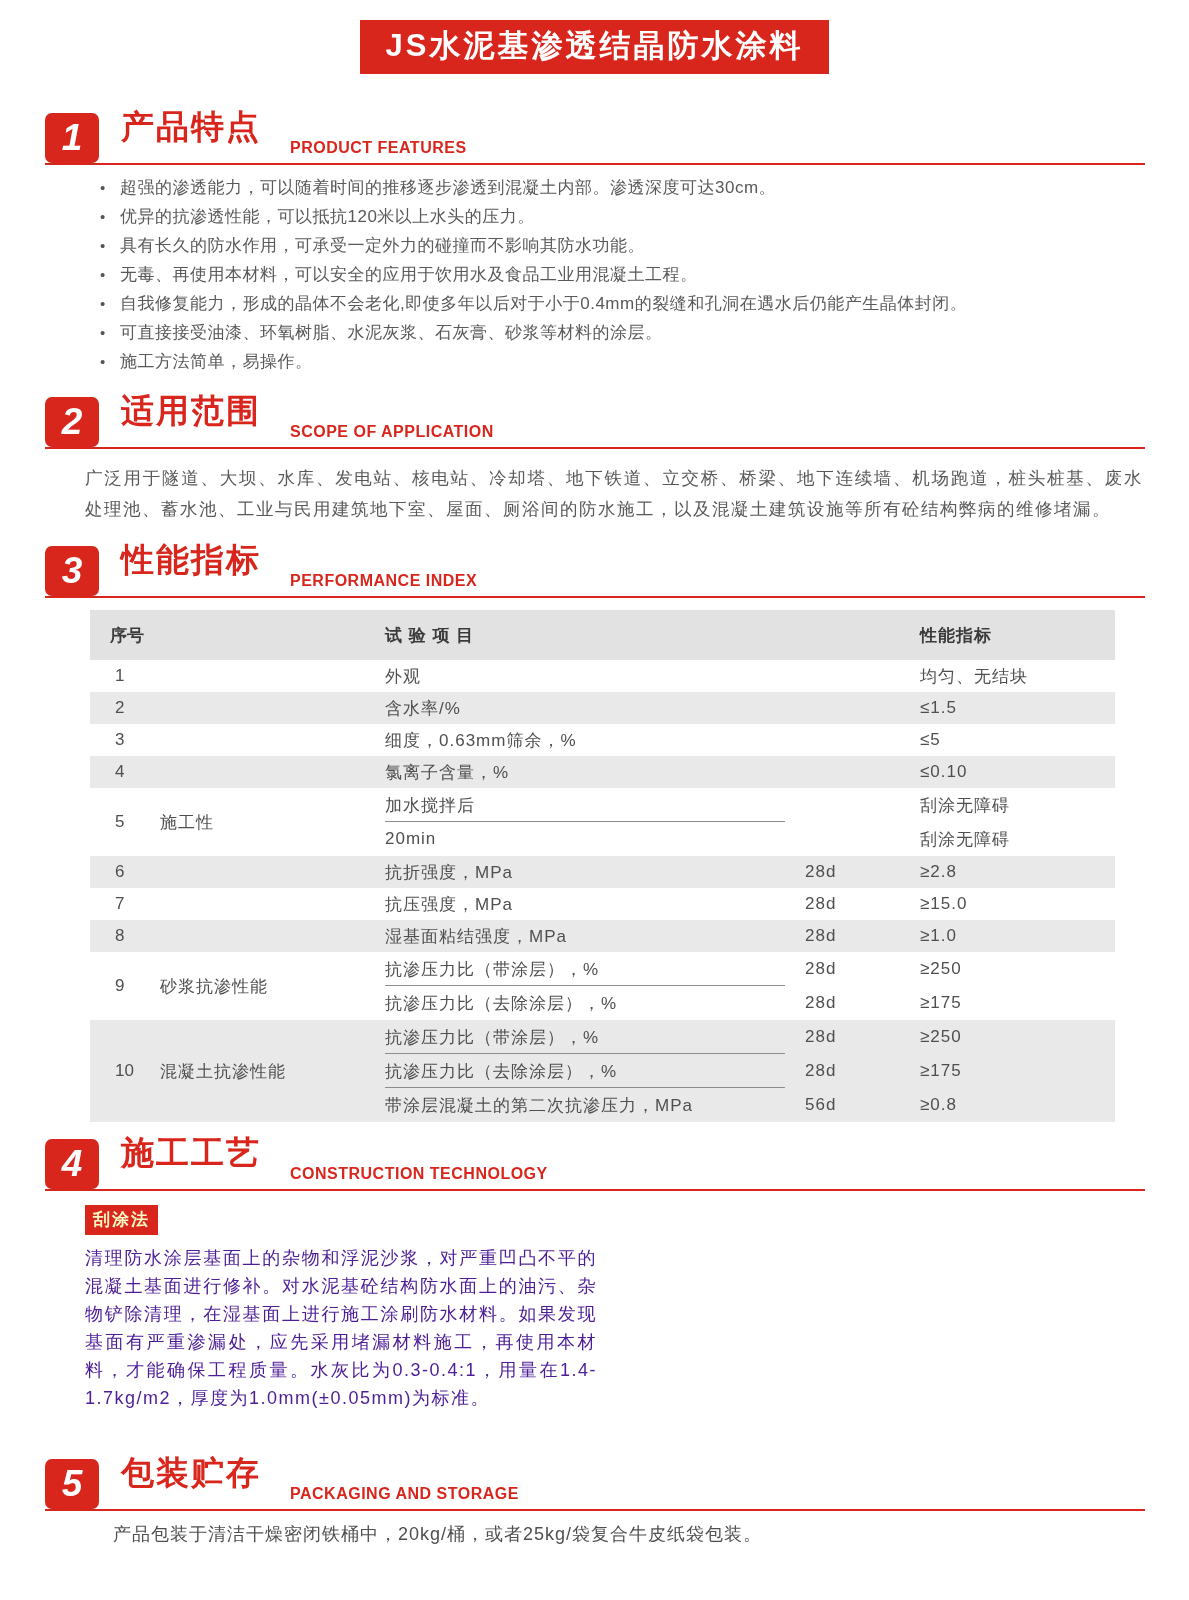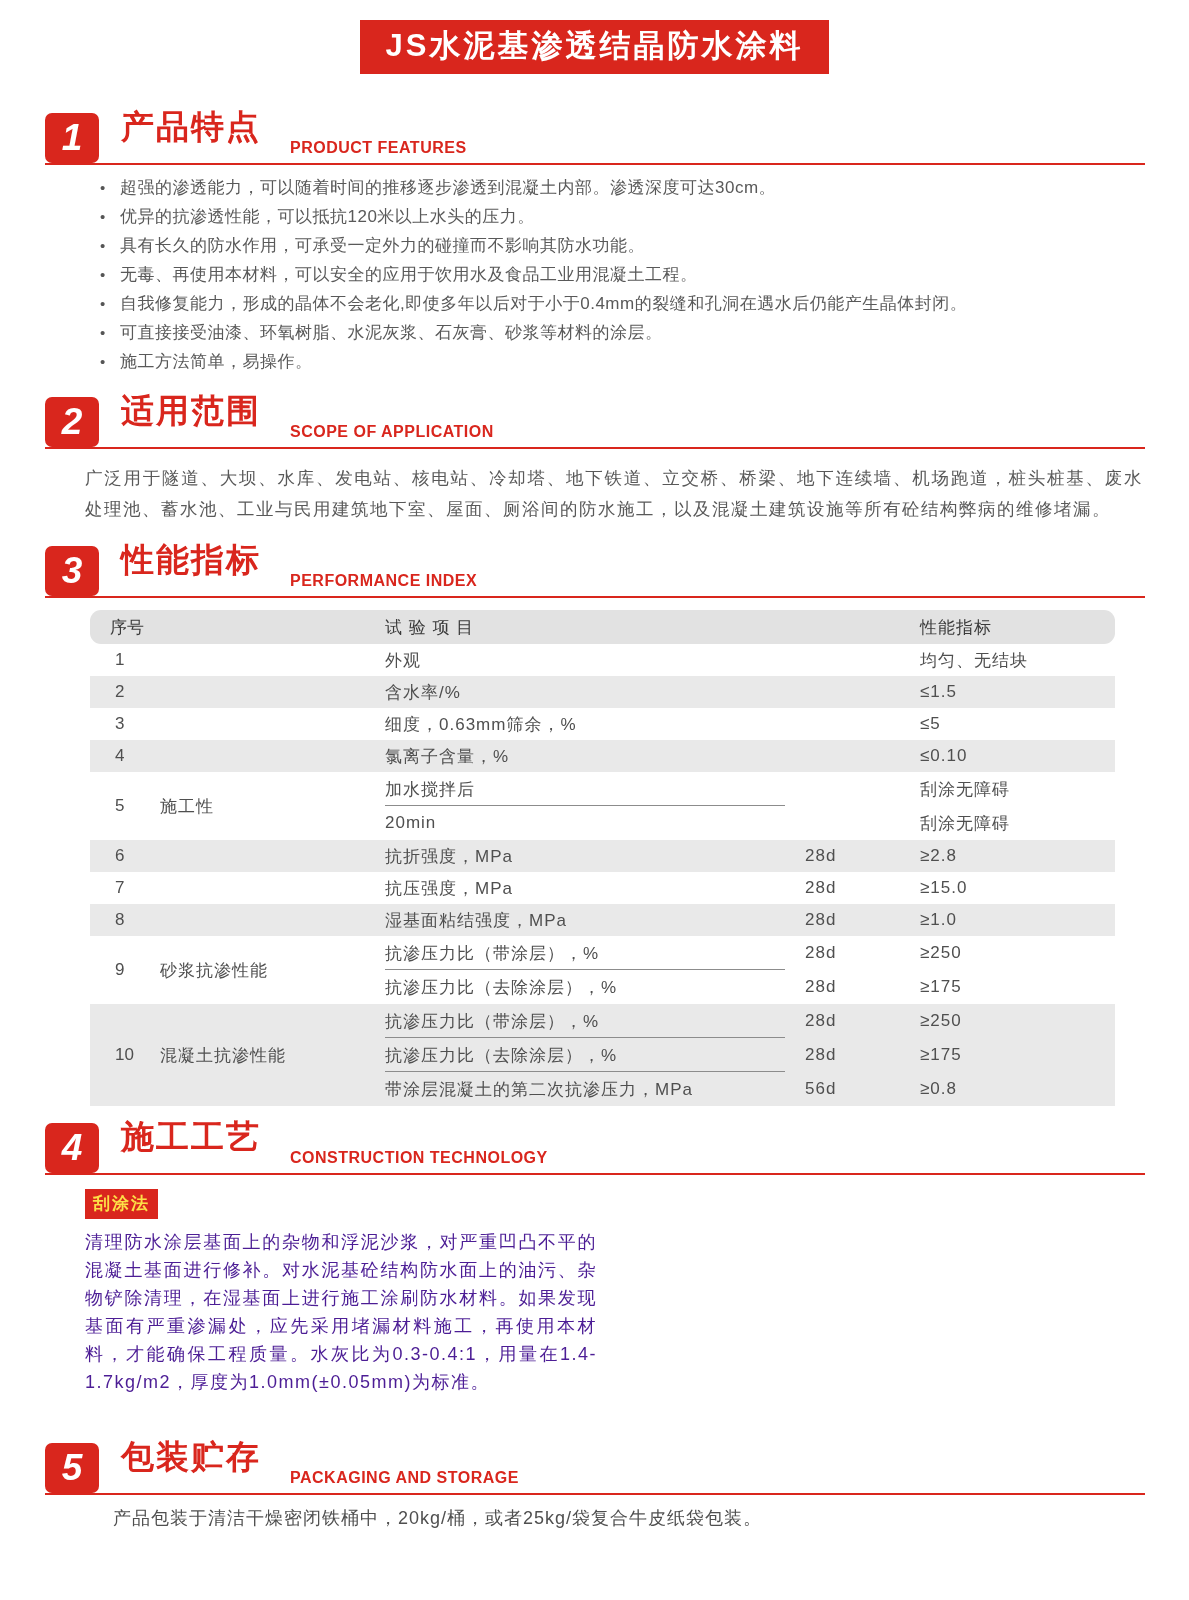--- a/index.html
+++ b/index.html
@@ -59,41 +59,41 @@
   }
   
   .scope-text{
     margin:14px 46px 0 85px;font-size:17.5px;line-height:31px;
     color:var(--body);letter-spacing:1.5px;text-align:justify;
   }
   
   .perf-table{margin:12px 74px 0 90px;color:var(--tbltext);font-size:17px;}
   .t-row{display:flex;padding-left:15px;}
   .t-row.shade{background:var(--shade);}
-  .t-row.thead{background:var(--headshade);font-weight:normal;color:#3a3a3a;border-radius:11px;}
+  .t-row.thead{background:var(--headshade);font-weight:bold;color:#3a3a3a;}
   .c-no{width:55px;flex:0 0 auto;display:flex;align-items:center;padding-left:5px;}
   .t-body .c-no{padding-left:10px;}
   .c-cat{width:225px;flex:0 0 auto;display:flex;align-items:center;letter-spacing:1px;}
   .c-lines{flex:1;display:flex;flex-direction:column;justify-content:center;}
   .line{
     display:grid;grid-template-columns:420px 115px 1fr;
     align-items:center;height:32px;position:relative;letter-spacing:1px;
   }
   .multi .line{height:34px;}
-  .thead .line{height:34px;}
+  .thead .line{height:50px;}
   .multi .line:not(:last-child)::after{
     content:"";position:absolute;left:0;bottom:0;width:400px;
     border-bottom:1px solid #8c8c8c;
   }
   
   .construction{display:flex;margin:14px 44px 0 85px;gap:44px;}
   .col-l{width:512px;flex:0 0 auto;}
   .col-r{flex:1;}
   .badge{
-    display:inline-block;background:var(--red);color:#fde047;
+    display:inline-block;background:var(--red);color:#fef9c3;
     font-size:17px;font-weight:bold;letter-spacing:2px;padding:3px 8px 4px;
   }
   .method-text{
     margin:9px 0 0;font-size:18px;line-height:28px;color:#4c1d95;
     letter-spacing:1.5px;text-align:justify;
   }
   .col-r .method-text{line-height:30px;}
   .badge-gap{height:36px;}
   
   .pack-text{

